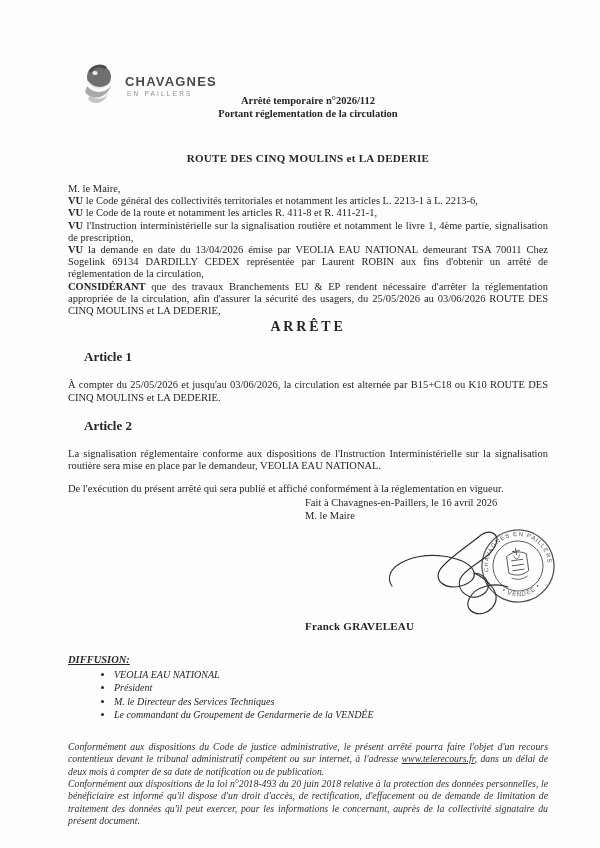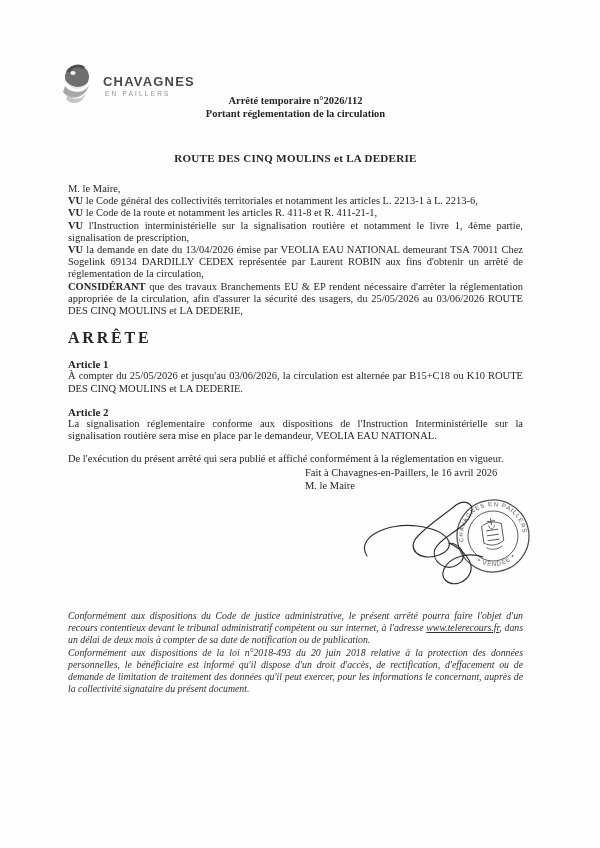--- a/index.html
+++ b/index.html
@@ -1,41 +1,41 @@
 <!DOCTYPE html>
 <html lang="fr"><head>
 <meta charset="utf-8">
 <style>
   html,body { margin:0; padding:0; background:#ffffff; }
   .page {
     position:relative; width:600px; height:848px; background:#fefefe;
     font-family:"Liberation Serif", serif; color:#262626; overflow:hidden;
   }
-  .content { position:absolute; left:68px; right:77px; top:0; }
+  .content { position:absolute; left:68px; right:52px; top:0; }
 
   
-  .logo { position:absolute; left:60px; top:64px; display:flex; align-items:center; gap:7px; }
+  .logo { position:absolute; left:82px; top:64px; display:flex; align-items:center; gap:7px; }
   .logo-text { font-family:"Liberation Sans", sans-serif; line-height:1; }
   .logo-name { font-size:13px; font-weight:bold; color:#4a4a4a; letter-spacing:1.2px; }
   .logo-sub  { font-size:6.5px; color:#909090; letter-spacing:2.2px; margin-top:3px; margin-left:2px; }
 
   
   .title-block { margin-top:95px; text-align:center; font-weight:bold; font-size:10.5px; line-height:12.5px; }
   .subject { margin-top:32px; text-align:center; font-weight:bold; font-size:11px; letter-spacing:.3px; }
 
   
   .preamble { margin-top:19px; font-size:10.5px; line-height:12.2px; text-align:justify; }
   .preamble p { margin:0; }
   .clause-label { font-weight:bold; }
 
-  .decree { margin-top:12px; text-align:left; font-weight:bold; font-size:16px; letter-spacing:2.8px; }
+  .decree { margin-top:2px; text-align:center; font-weight:bold; font-size:14px; letter-spacing:2.8px; }
 
   
   .article { margin-top:11px; font-size:10.5px; line-height:12.2px; }
-  .article h3 { margin:0; font-size:11px; font-weight:bold; }
+  .article h3 { margin:16px; font-size:13px; font-weight:bold; }
   .article p { margin:0; text-align:justify; }
 
   
   .place-block { margin-left:237px; font-size:10.5px; line-height:13px; }
   .sig-area { position:relative; height:98px; }
   .sig-svg { position:absolute; right:-16px; top:0; }
   .signatory-name { margin-left:237px; font-weight:bold; font-size:11px; letter-spacing:.2px; }
 
   
   .diffusion { margin-top:22px; font-style:italic; font-size:10px; }
@@ -131,21 +131,31 @@
           </g>
         </g>
 
         <g fill="none" stroke="#2e2e2e" stroke-width="1.15" stroke-linecap="round">
           <path d="M6,64 C-6,46 26,30 56,34 C88,38 98,55 78,63 C59,70 44,57 57,44 C67,33 87,20 95,13 C103,7 114,11 110,22 C104,38 80,44 74,57 C70,69 84,80 96,73 C108,66 101,52 88,51"></path>
           <path d="M88,51 C101,57 118,72 106,86 C96,97 77,91 83,77 C89,64 109,60 122,65"></path>
         </g>
       </svg>
     </div>
 
+    <div class="signatory-name">Franck GRAVELEAU</div>
 
+    <div class="diffusion">
+      <div class="diffusion-heading">DIFFUSION:</div>
+      <ul>
+        <li>VEOLIA EAU NATIONAL</li>
+        <li>Président</li>
+        <li>M. le Directeur des Services Techniques</li>
+        <li>Le commandant du Groupement de Gendarmerie de la VENDÉE</li>
+      </ul>
+    </div>
 
     <div class="footer">
       <p><span>Conformément aux dispositions du Code de justice administrative, le présent arrêté pourra faire l'objet d'un recours contentieux devant le tribunal administratif compétent ou sur internet, à l'adresse </span><a href="#">www.telerecours.fr</a><span>, dans un délai de deux mois à compter de sa date de notification ou de publication.</span></p>
       <p>Conformément aux dispositions de la loi n°2018-493 du 20 juin 2018 relative à la protection des données personnelles, le bénéficiaire est informé qu'il dispose d'un droit d'accès, de rectification, d'effacement ou de demande de limitation de traitement des données qu'il peut exercer, pour les informations le concernant, auprès de la collectivité signataire du présent document.</p>
     </div>
 
   </div>
 </div>
 
 </body></html>

